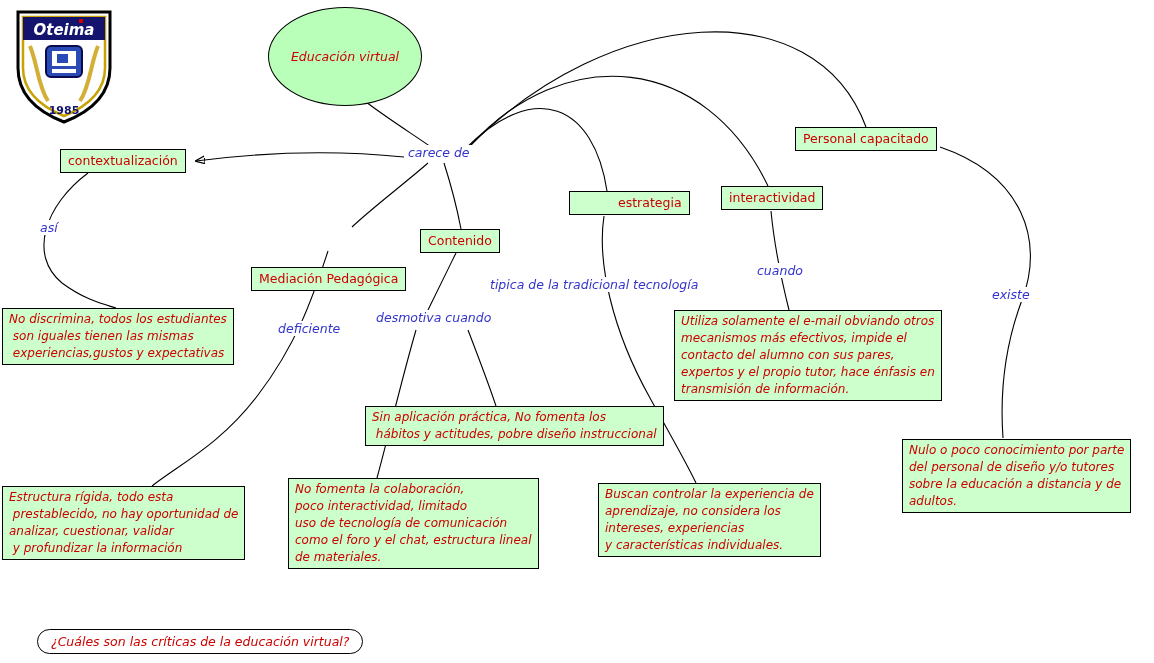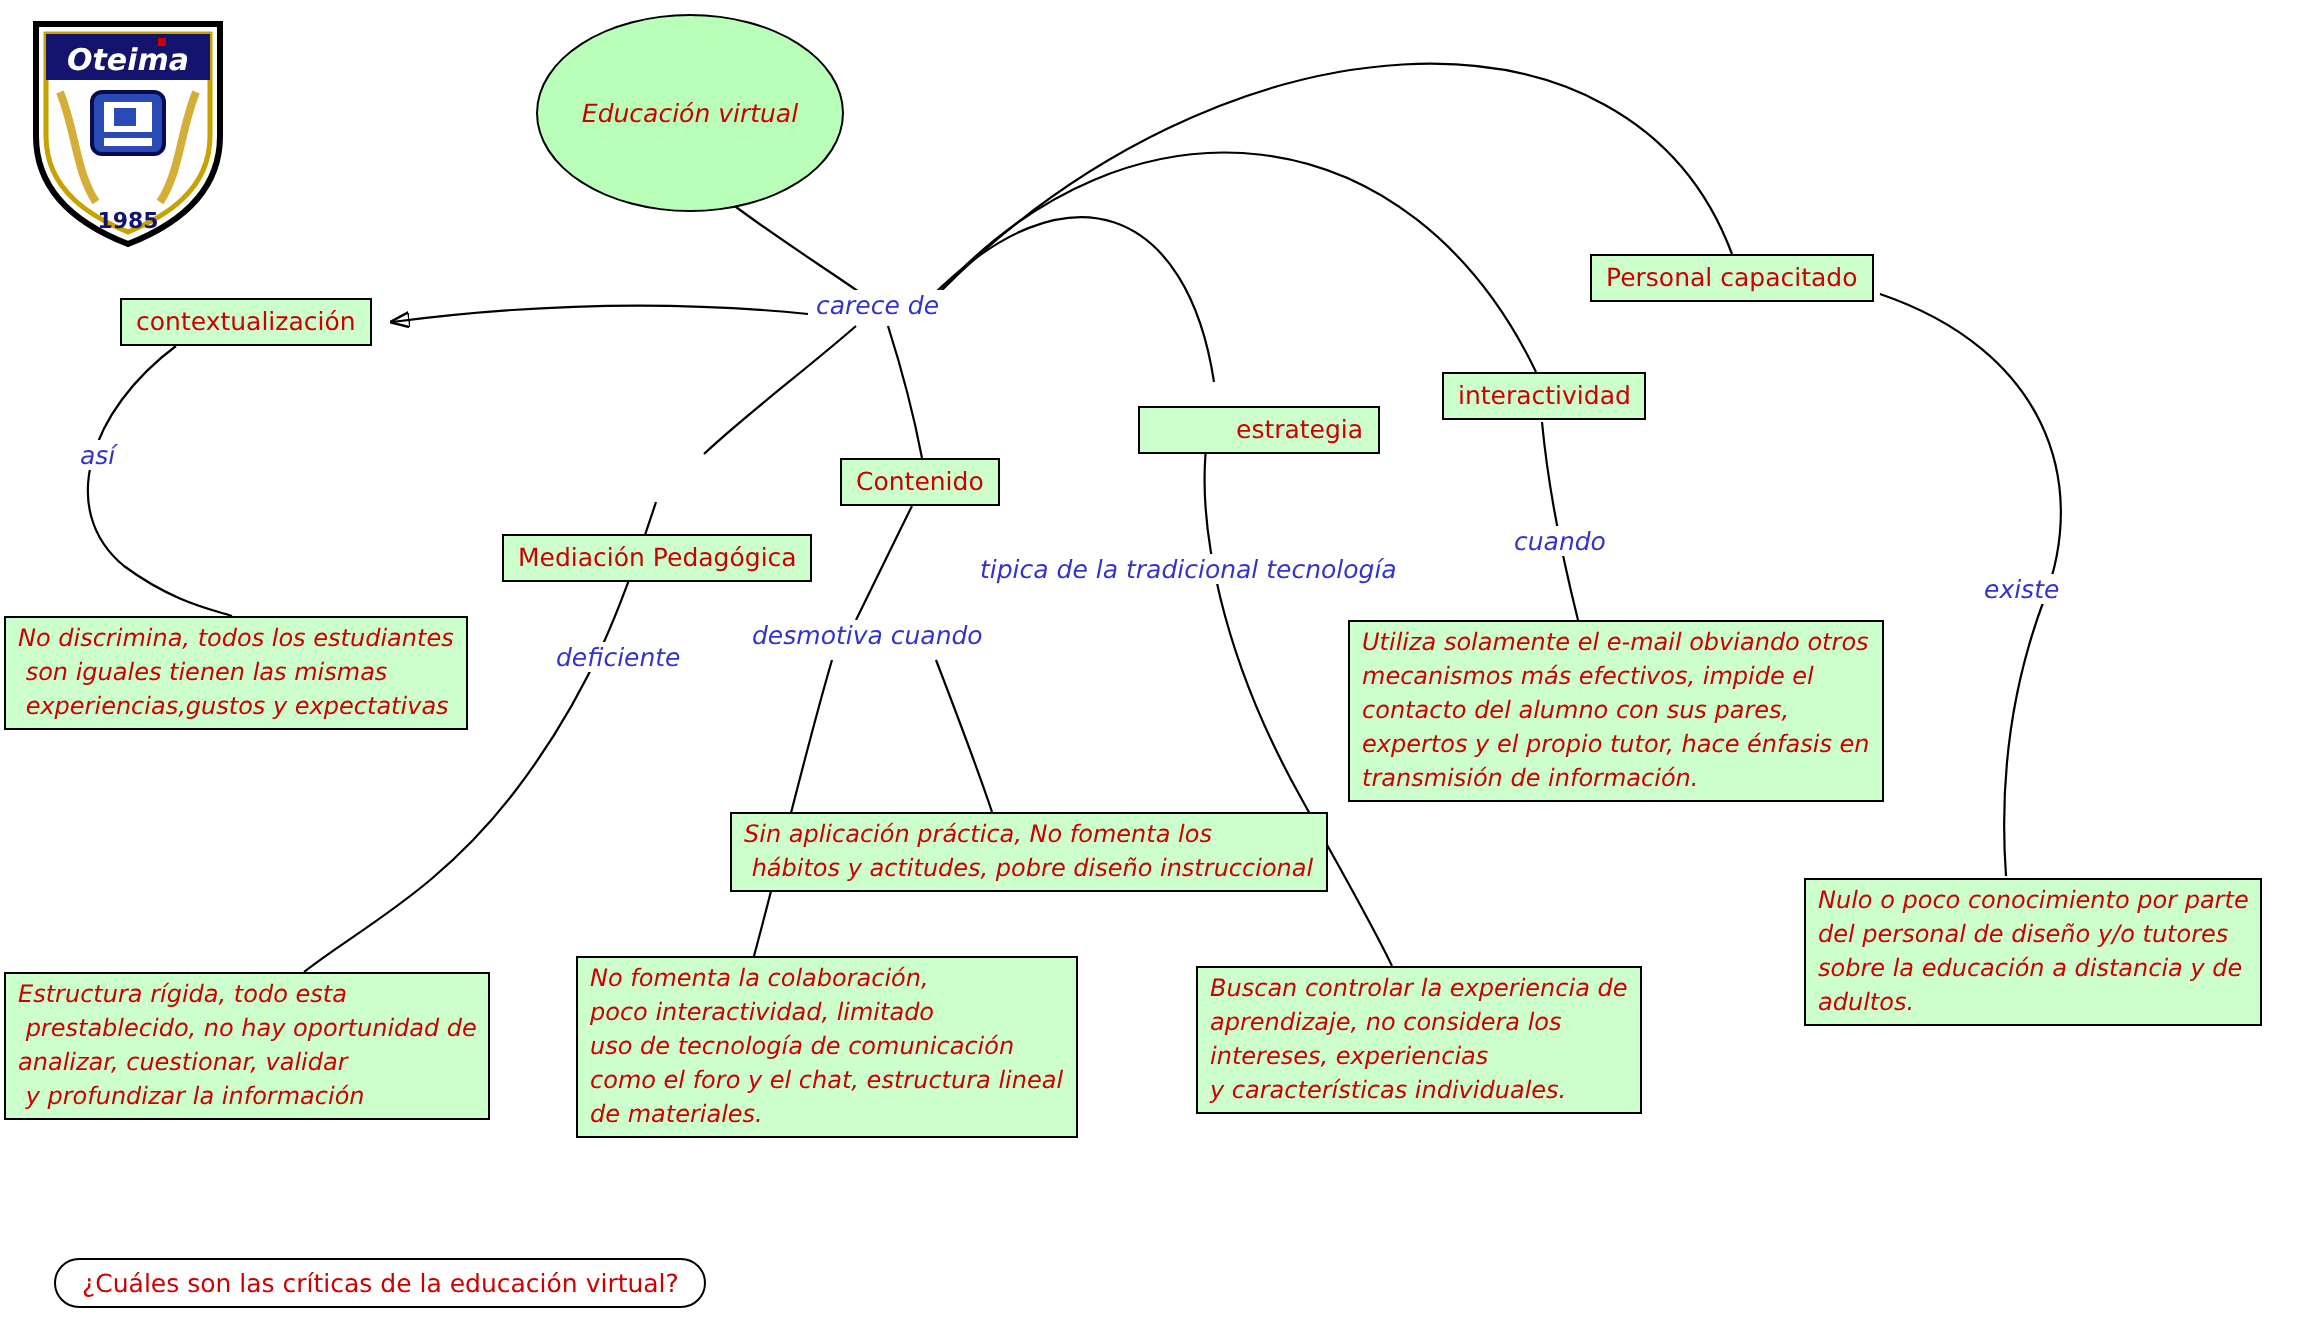--- a/index.html
+++ b/index.html
@@ -24,23 +24,23 @@
     position:absolute; color:#3333cc; font-style:italic; font-size:12.5px;
     white-space:pre; background:#fff; z-index:2; padding:0 2px;
   }
   .ellipse {
     position:absolute; left:268px; top:7px; width:152px; height:97px;
     background:#b9ffb9; border:1px solid #000; border-radius:50%;
     display:flex; align-items:center; justify-content:center;
     color:#cc0000; font-style:italic; font-size:12.5px; z-index:3;
   }
   .question {
-    position:absolute; left:27px; top:629px; background:#ffffff;
+    position:absolute; left:37px; top:629px; background:#ffffff;
     border:1px solid #000; border-radius:13px; padding:4px 13px;
-    color:#cc0000; font-size:12.5px; white-space:pre; z-index:3;
+    color:#cc0000; font-style:italic; font-size:12.5px; white-space:pre; z-index:3;
   }
   .logo { position:absolute; left:8px; top:4px; z-index:3; }
 </style>
 </head>
 <body>
 
 <div class="canvas">
 
   <svg class="wires">
     <defs>
@@ -90,21 +90,21 @@
   <span class="link-label" style="left:38px; top:220px;">así</span>
   <span class="link-label" style="left:276px; top:321px;">deficiente</span>
   <span class="link-label" style="left:374px; top:310px;">desmotiva cuando</span>
   <span class="link-label" style="left:488px; top:277px;">tipica de la tradicional tecnología</span>
   <span class="link-label" style="left:755px; top:263px;">cuando</span>
   <span class="link-label" style="left:990px; top:287px;">existe</span>
 
   <div class="concept" style="left:60px; top:149px;">contextualización</div>
   <div class="concept" style="left:251px; top:227px;margin-top:40px;">Mediación Pedagógica</div>
   <div class="concept" style="left:420px; top:229px;">Contenido</div>
-  <div class="concept" style="left:569px; top:203px;padding-left:48px;">estrategia</div>
+  <div class="concept" style="left:569px; top:191px;padding-left:48px;">estrategia</div>
   <div class="concept" style="left:721px; top:186px;">interactividad</div>
   <div class="concept" style="left:795px; top:127px;">Personal capacitado</div>
 
   <div class="detail" style="left:2px; top:308px;">No discrimina, todos los estudiantes
  son iguales tienen las mismas
  experiencias,gustos y expectativas</div>
   <div class="detail" style="left:674px; top:310px;">Utiliza solamente el e-mail obviando otros
 mecanismos más efectivos, impide el
 contacto del alumno con sus pares,
 expertos y el propio tutor, hace énfasis en

